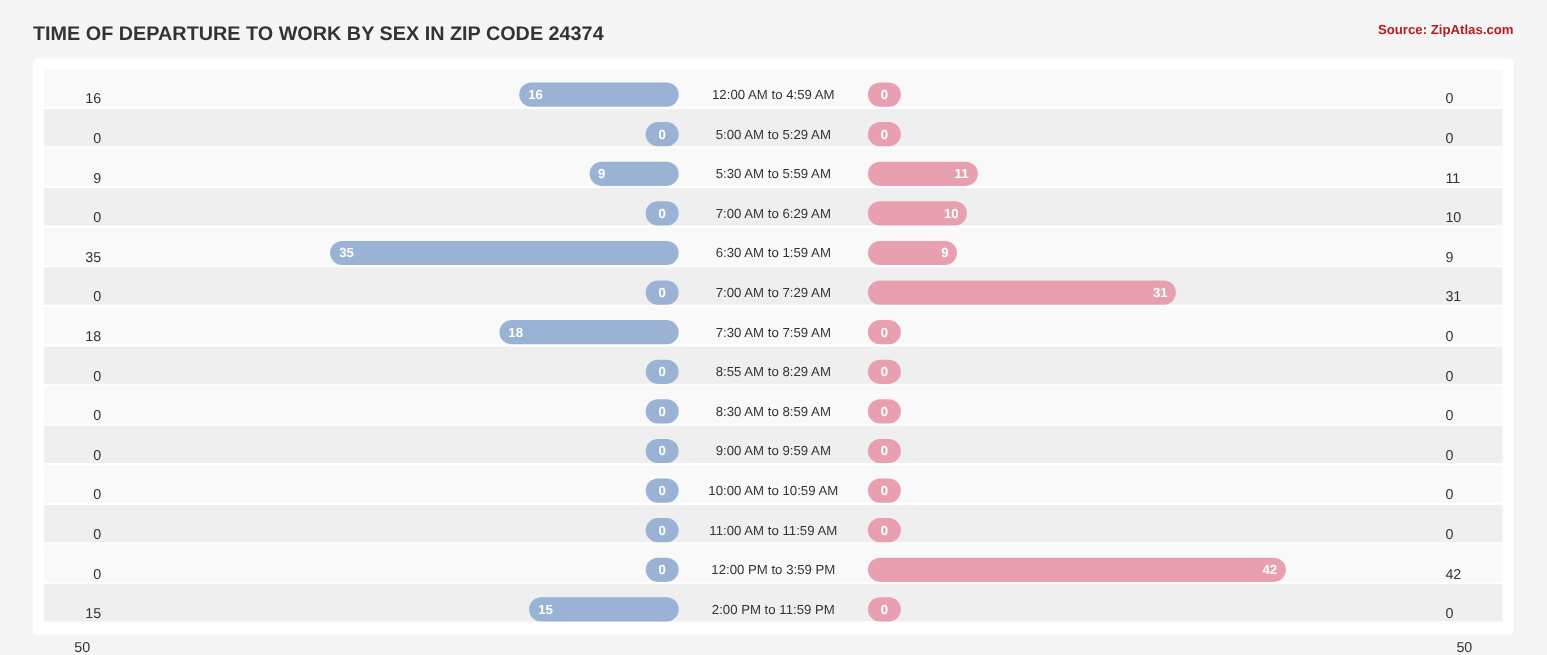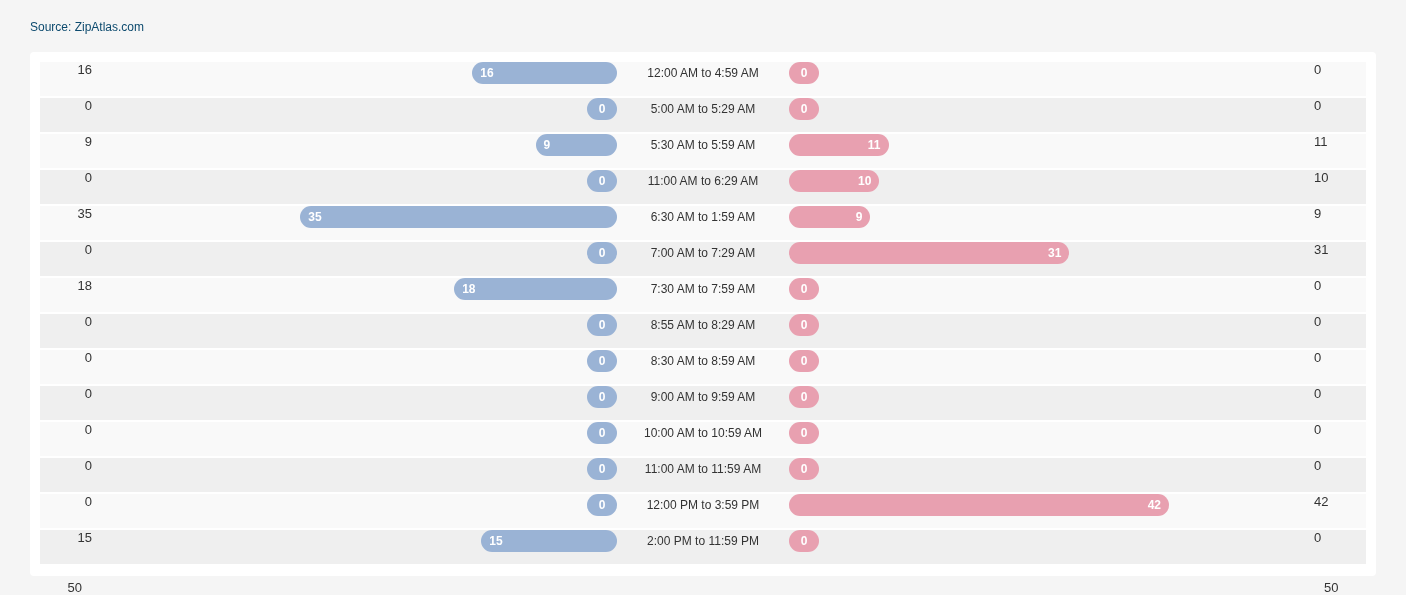--- a/index.html
+++ b/index.html
@@ -15,32 +15,33 @@
       width: 1406px;
     }
     .chart-title {
       font-size: 18px;
       font-weight: bold;
       color: #333;
       margin-bottom: 4px;
     }
     .chart-source {
       font-size: 12px;
-      color: #0c4a6e;
+      color: #b91c1c;
       text-align: right;
       margin-bottom: 10px;
+      font-weight: bold;
     }
     .chart-area {
       background: #fff;
       border-radius: 4px;
       padding: 10px 10px 10px 10px;
     }
     .row {
       display: flex;
-      align-items: flex-start;
+      align-items: flex-end;
       height: 34px;
       margin-bottom: 2px;
     }
     .row:nth-child(odd) {
       background: #f9f9f9;
     }
     .row:nth-child(even) {
       background: #efefef;
     }
     .left-value {
@@ -127,20 +128,21 @@
       align-items: center;
       padding-top: 4px;
     }
     
   </style>
 </head>
 <body>
 
 <div class="chart-container">
   <div style="display:flex; justify-content:space-between; align-items:flex-start; margin-bottom:8px;">
+    <div class="chart-title">TIME OF DEPARTURE TO WORK BY SEX IN ZIP CODE 24374</div>
     <div class="chart-source">Source: ZipAtlas.com</div>
   </div>
   <div class="chart-area" id="chart-area">
 
   <div class="row">
     <div class="left-value">16</div>
     <div class="bars-center">
       <div class="male-bar-wrap">
         <div class="bar bar-male" style="width:144.76190476190476px;">
         <span class="bar-label">16</span>
@@ -190,21 +192,21 @@
     <div class="right-value">11</div>
   </div>
       <div class="row">
     <div class="left-value">0</div>
     <div class="bars-center">
       <div class="male-bar-wrap">
         <div style="width:30px; height:22px; border-radius:11px; background:#9ab3d5; display:flex; align-items:center; justify-content:center;">
         <span style="font-size:12px; font-weight:bold; color:#fff;">0</span>
        </div>
       </div>
-      <div class="label-col">11:00 AM to 6:29 AM</div>
+      <div class="label-col">7:00 AM to 6:29 AM</div>
       <div class="female-bar-wrap">
         <div class="bar bar-female" style="width:90.47619047619047px;">
         <span class="bar-label">10</span>
        </div>
       </div>
     </div>
     <div class="right-value">10</div>
   </div>
       <div class="row">
     <div class="left-value">35</div>

